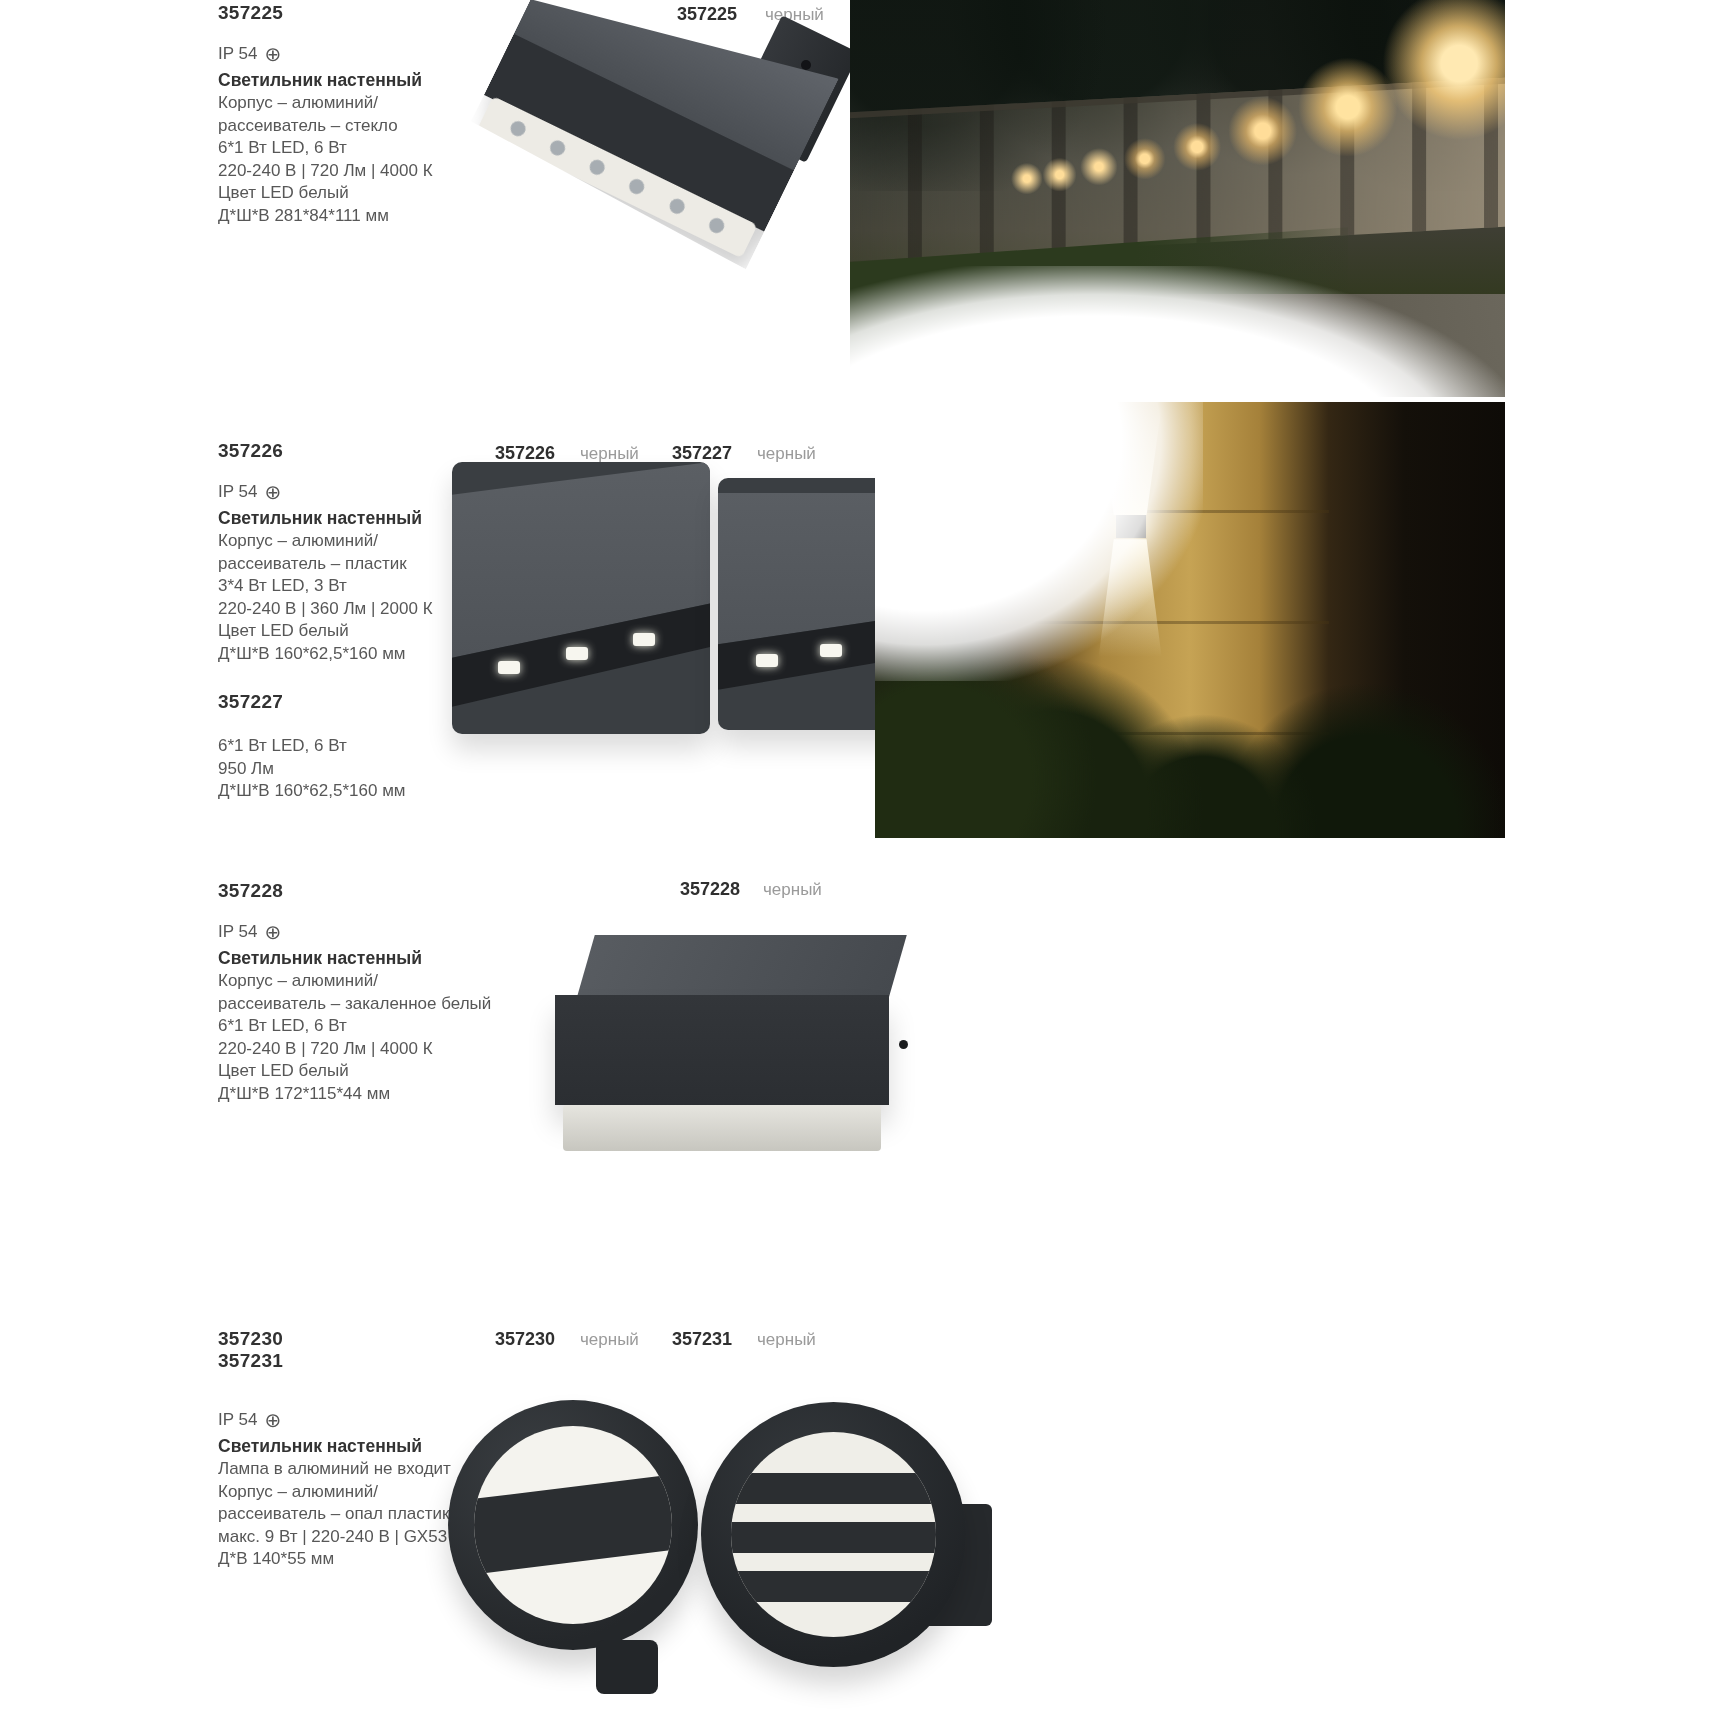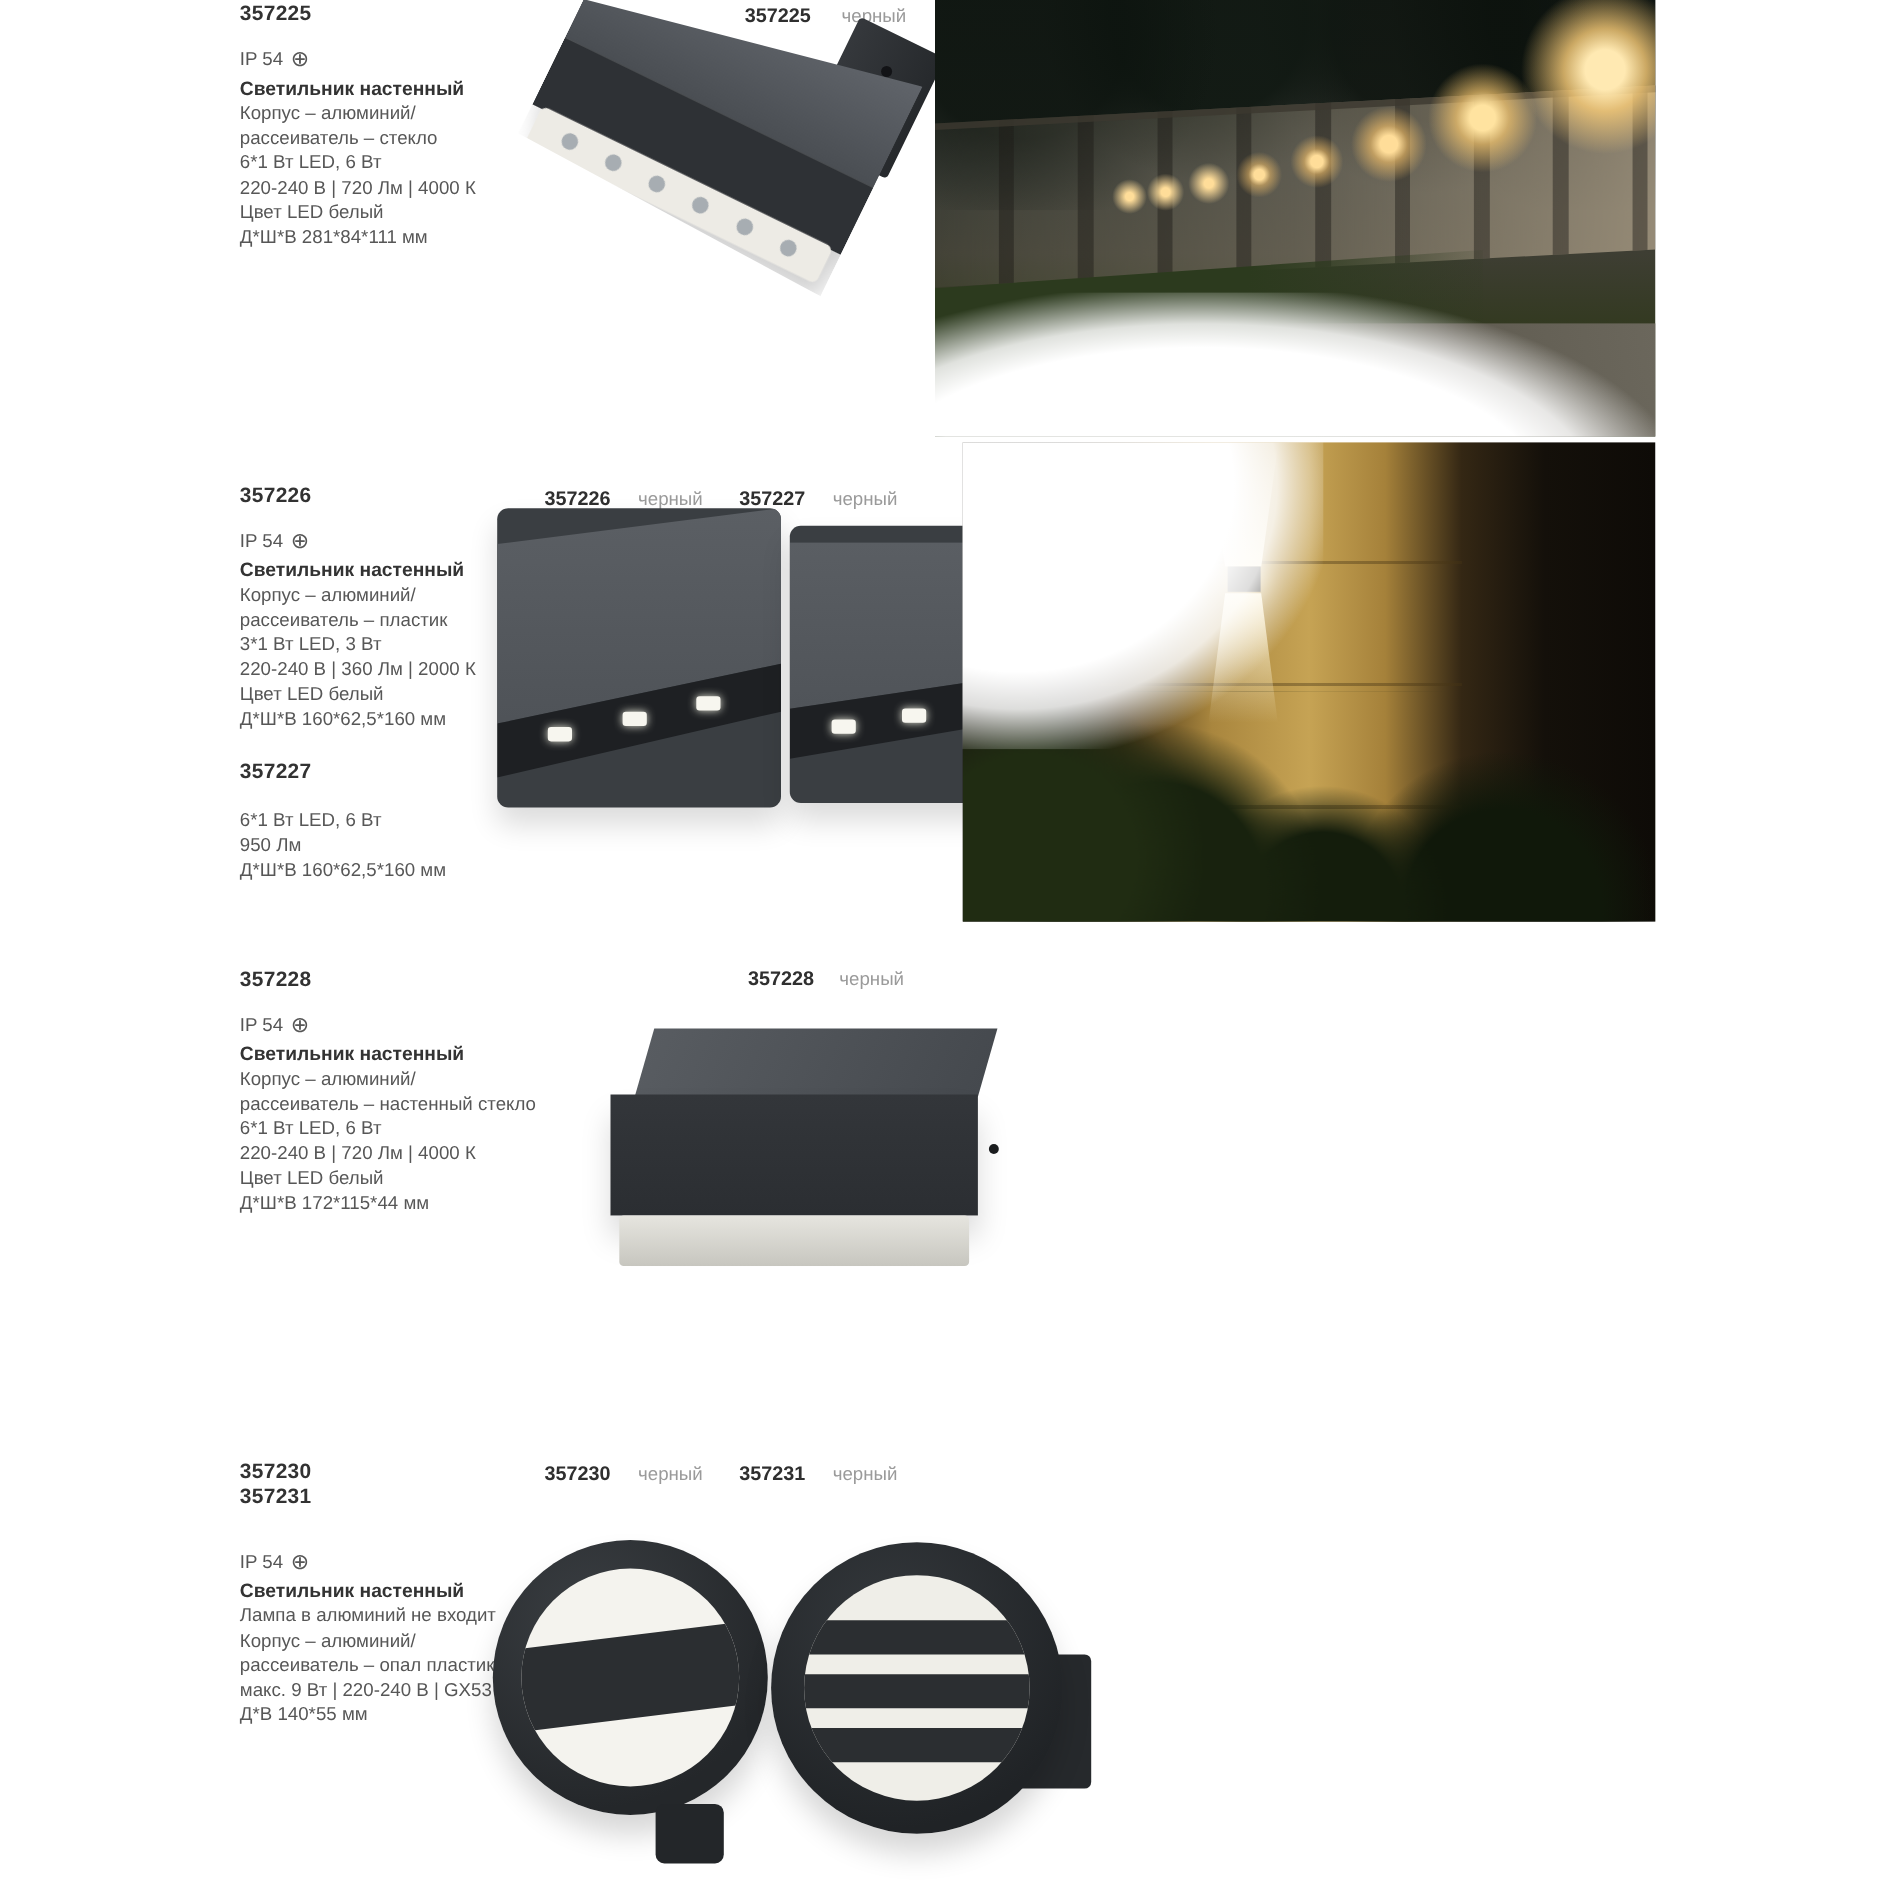--- a/index.html
+++ b/index.html
@@ -202,21 +202,21 @@
 
   <div class="specblock" style="top:440px;">
     <div class="code mb">357226</div>
     <div class="ipline">
       <span>IP 54</span>
       <span class="ipicon">⊕</span>
     </div>
     <div class="ptitle">Светильник настенный</div>
     <div class="spec">Корпус – алюминий/</div>
     <div class="spec">рассеиватель – пластик</div>
-    <div class="spec">3*1 Вт LED, 3 Вт</div>
+    <div class="spec">3*4 Вт LED, 3 Вт</div>
     <div class="spec">220-240 В | 360 Лм | 2000 К</div>
     <div class="spec">Цвет LED белый</div>
     <div class="spec">Д*Ш*В 160*62,5*160 мм</div>
     <div class="code code2">357227</div>
     <div class="spec">6*1 Вт LED, 6 Вт</div>
     <div class="spec">950 Лм</div>
     <div class="spec">Д*Ш*В 160*62,5*160 мм</div>
   </div>
 
   <span class="plabel" style="left:495px;top:443px;">
@@ -262,21 +262,21 @@
   </div>
 
   <div class="specblock" style="top:880px;">
     <div class="code mb">357228</div>
     <div class="ipline">
       <span>IP 54</span>
       <span class="ipicon">⊕</span>
     </div>
     <div class="ptitle">Светильник настенный</div>
     <div class="spec">Корпус – алюминий/</div>
-    <div class="spec">рассеиватель – настенный стекло</div>
+    <div class="spec">рассеиватель – закаленное белый</div>
     <div class="spec">6*1 Вт LED, 6 Вт</div>
     <div class="spec">220-240 В | 720 Лм | 4000 К</div>
     <div class="spec">Цвет LED белый</div>
     <div class="spec">Д*Ш*В 172*115*44 мм</div>
   </div>
 
   <span class="plabel" style="left:680px;top:879px;">
     <span class="lc">357228</span>
   </span>
   <span class="plabel" style="left:763px;top:880px;">

